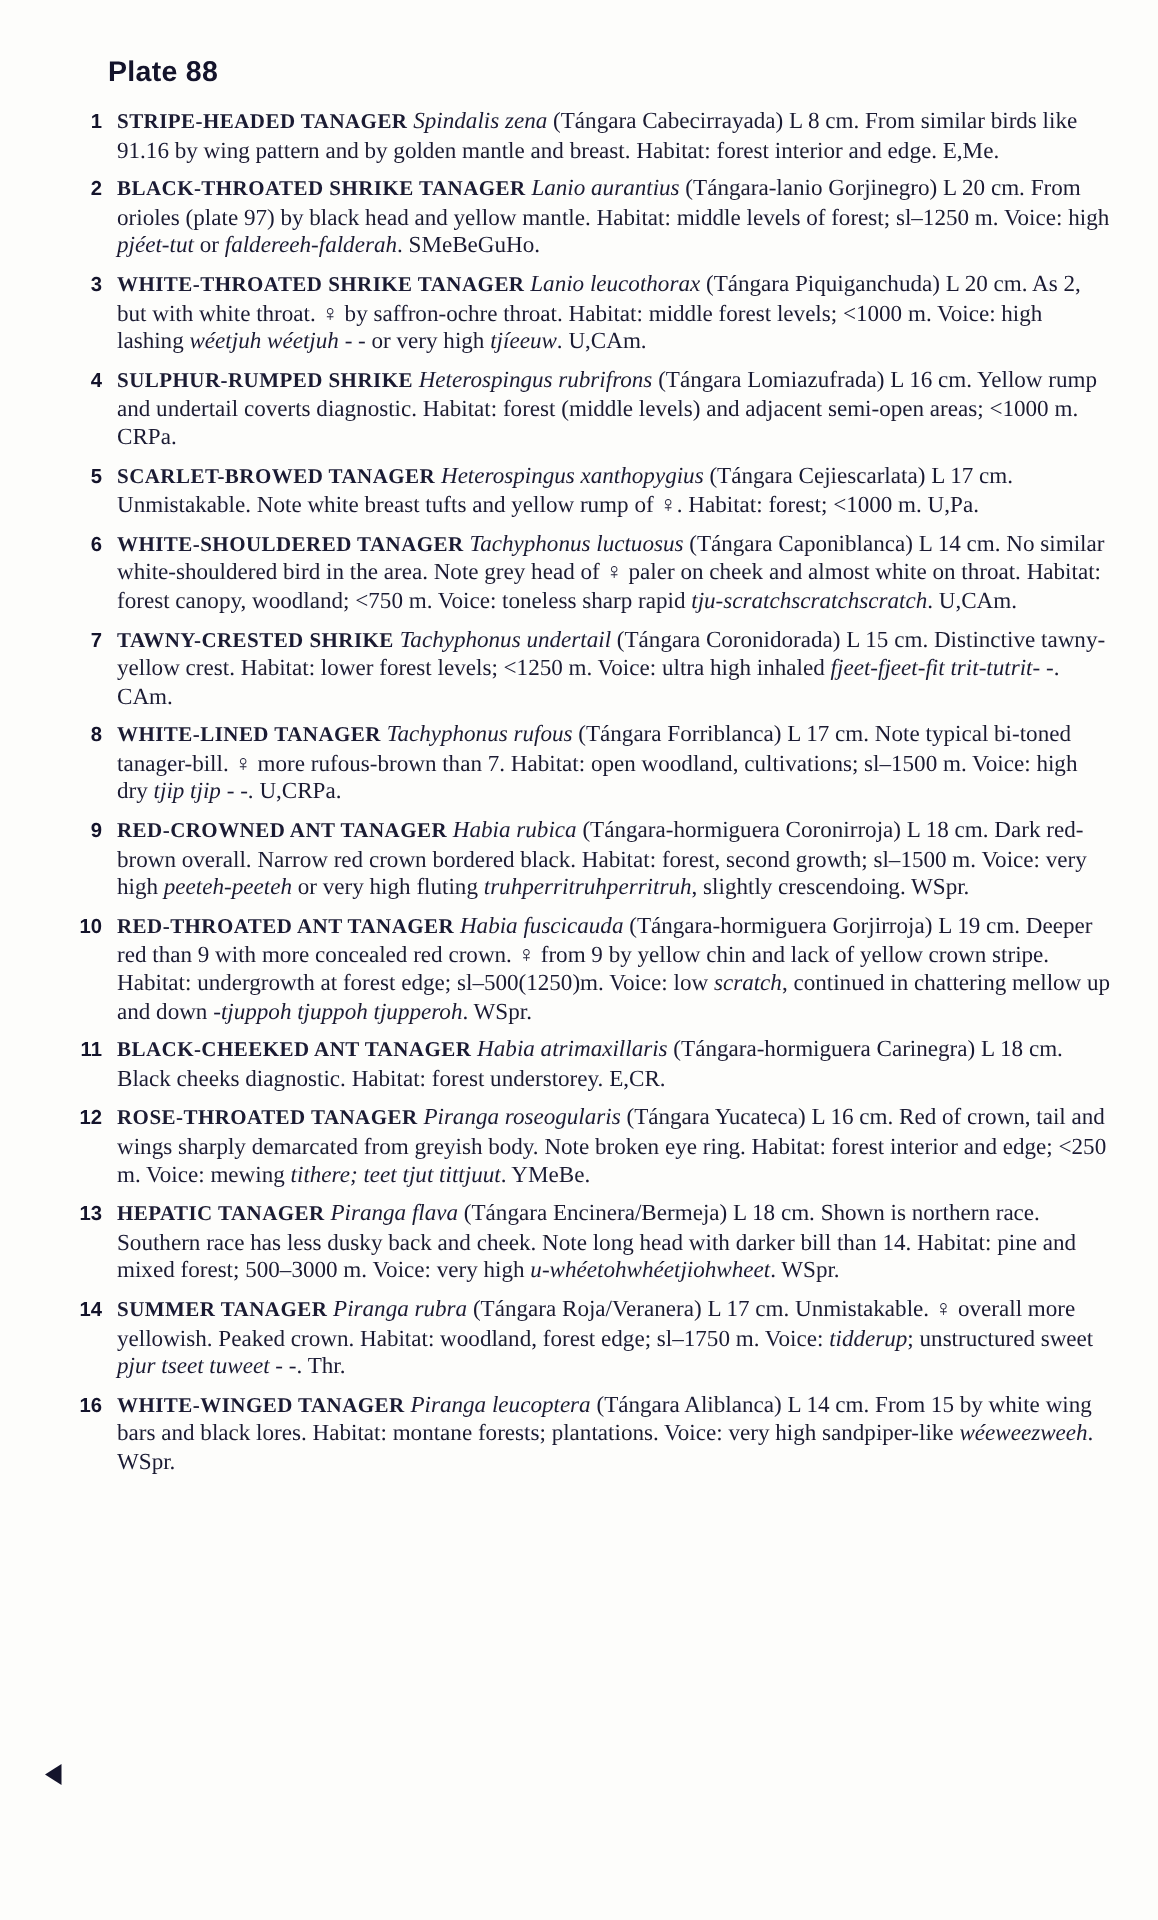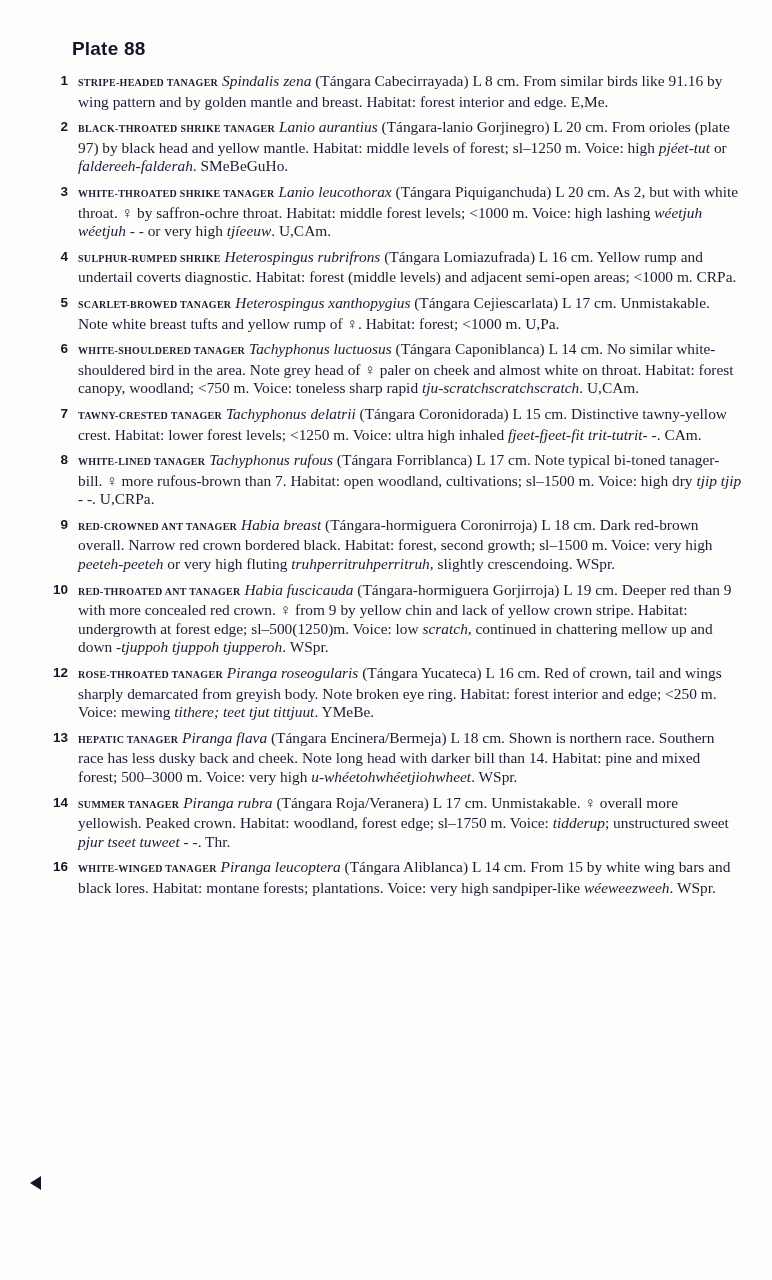--- a/index.html
+++ b/index.html
@@ -59,21 +59,21 @@
     font-size: 15.4px;
     line-height: 18.6px;
     text-align: left;
     color: #1b1b33;
     hyphens: none;
   }
   .sp {
     font-variant: small-caps;
     font-weight: bold;
     letter-spacing: 0.3px;
-    font-size: 10px;
+    font-size: 14px;
   }
   .sci {
     font-style: italic;
     text-align: right;
   }
   .arrow {
     position: absolute;
     left: 30px;
     top: 1176px;
     width: 0;
@@ -110,33 +110,37 @@
       <div class="entry">
         <div class="num">5</div>
         <div class="body-text"><span class="sp">SCARLET-BROWED TANAGER</span> <span class="sci">Heterospingus xanthopygius</span><span> (Tángara Cejiescarlata)  L 17 cm. Unmistakable. Note white breast tufts and yellow rump of ♀. Habitat: forest; &lt;1000 m. U,Pa.</span></div>
       </div>
       <div class="entry">
         <div class="num">6</div>
         <div class="body-text"><span class="sp">WHITE-SHOULDERED TANAGER</span> <span class="sci">Tachyphonus luctuosus</span><span> (Tángara Caponiblanca) L 14 cm. No similar white-shouldered bird in the area. Note grey head of ♀ paler on cheek and almost white on throat. Habitat: forest canopy, woodland; &lt;750 m. Voice: toneless sharp rapid <i>tju-scratchscratchscratch</i>. U,CAm.</span></div>
       </div>
       <div class="entry">
         <div class="num">7</div>
-        <div class="body-text"><span class="sp">TAWNY-CRESTED TANAGER</span> <span class="sci">Tachyphonus delatrii</span><span> (Tángara Coronidorada)   L 15 cm. Distinctive tawny-yellow crest. Habitat: lower forest levels; &lt;1250 m. Voice: ultra high inhaled <i>fjeet-fjeet-fit trit-tutrit-</i> -. CAm.</span></div>
+        <div class="body-text"><span class="sp">TAWNY-CRESTED SHRIKE</span> <span class="sci">Tachyphonus undertail</span><span> (Tángara Coronidorada)   L 15 cm. Distinctive tawny-yellow crest. Habitat: lower forest levels; &lt;1250 m. Voice: ultra high inhaled <i>fjeet-fjeet-fit trit-tutrit-</i> -. CAm.</span></div>
       </div>
       <div class="entry">
         <div class="num">8</div>
         <div class="body-text"><span class="sp">WHITE-LINED TANAGER</span> <span class="sci">Tachyphonus rufous</span><span> (Tángara Forriblanca)   L 17 cm. Note typical bi-toned tanager-bill. ♀ more rufous-brown than 7. Habitat: open woodland, cultivations; sl–1500 m. Voice: high dry <i>tjip tjip</i> - -. U,CRPa.</span></div>
       </div>
       <div class="entry">
         <div class="num">9</div>
-        <div class="body-text"><span class="sp">RED-CROWNED ANT TANAGER</span> <span class="sci">Habia breast</span><span> (Tángara-hormiguera Coronirroja)   L 18 cm. Dark red-brown overall. Narrow red crown bordered black. Habitat: forest, second growth; sl–1500 m. Voice: very high <i>peeteh-peeteh</i> or very high fluting <i>truhperritruhperritruh</i>, slightly crescendoing. WSpr.</span></div>
+        <div class="body-text"><span class="sp">RED-CROWNED ANT TANAGER</span> <span class="sci">Habia rubica</span><span> (Tángara-hormiguera Coronirroja)   L 18 cm. Dark red-brown overall. Narrow red crown bordered black. Habitat: forest, second growth; sl–1500 m. Voice: very high <i>peeteh-peeteh</i> or very high fluting <i>truhperritruhperritruh</i>, slightly crescendoing. WSpr.</span></div>
       </div>
       <div class="entry">
         <div class="num">10</div>
         <div class="body-text"><span class="sp">RED-THROATED ANT TANAGER</span> <span class="sci">Habia fuscicauda</span><span> (Tángara-hormiguera Gorjirroja) L 19 cm. Deeper red than 9 with more concealed red crown. ♀ from 9 by yellow chin and lack of yellow crown stripe. Habitat: undergrowth at forest edge; sl–500(1250)m. Voice: low <i>scratch</i>, continued in chattering mellow up and down <i>-tjuppoh tjuppoh tjupperoh</i>. WSpr.</span></div>
+      </div>
+      <div class="entry">
+        <div class="num">11</div>
+        <div class="body-text"><span class="sp">BLACK-CHEEKED ANT TANAGER</span> <span class="sci">Habia atrimaxillaris</span><span> (Tángara-hormiguera Carinegra) L 18 cm. Black cheeks diagnostic. Habitat: forest understorey. E,CR.</span></div>
       </div>
       <div class="entry">
         <div class="num">12</div>
         <div class="body-text"><span class="sp">ROSE-THROATED TANAGER</span> <span class="sci">Piranga roseogularis</span><span> (Tángara Yucateca)   L 16 cm. Red of crown, tail and wings sharply demarcated from greyish body. Note broken eye ring. Habitat: forest interior and edge; &lt;250 m. Voice: mewing <i>tithere; teet tjut tittjuut</i>. YMeBe.</span></div>
       </div>
       <div class="entry">
         <div class="num">13</div>
         <div class="body-text"><span class="sp">HEPATIC TANAGER</span> <span class="sci">Piranga flava</span><span> (Tángara Encinera/Bermeja)   L 18 cm. Shown is northern race. Southern race has less dusky back and cheek. Note long head with darker bill than 14. Habitat: pine and mixed forest; 500–3000 m. Voice: very high <i>u-whéetohwhéetjiohwheet</i>. WSpr.</span></div>
       </div>
       <div class="entry">

